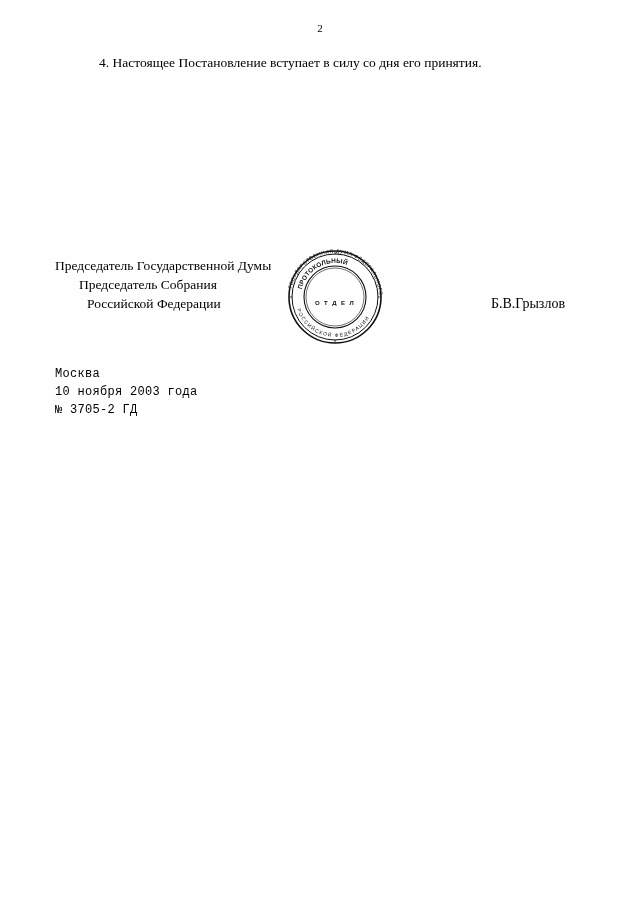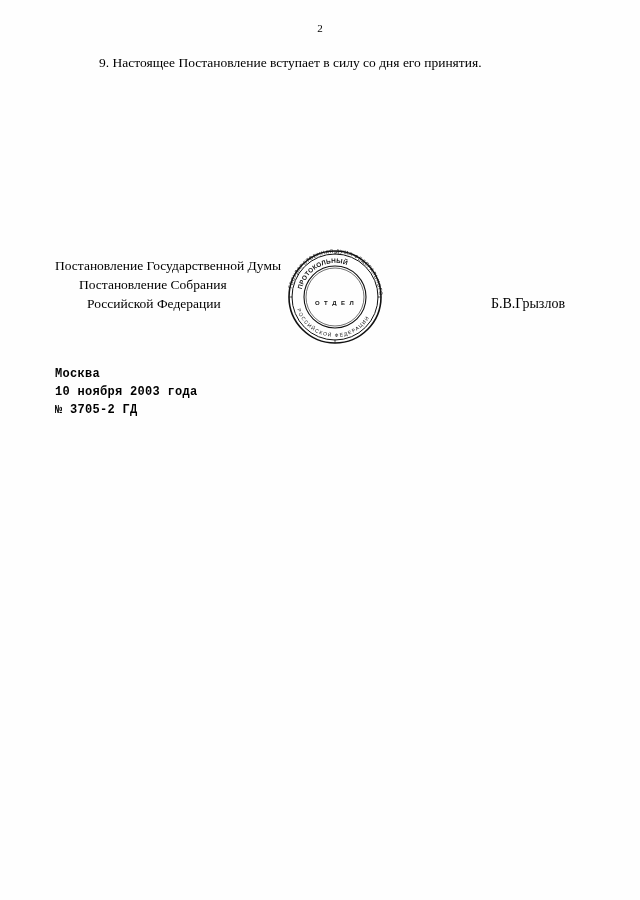--- a/index.html
+++ b/index.html
@@ -86,41 +86,41 @@
     width: 108px;
     height: 108px;
   }
   .stamp svg { display: block; }
   .footer-block {
     position: absolute;
     left: 55px;
     top: 365px;
     font-family: "Liberation Mono", monospace;
     font-size: 12px;
-    font-weight: bold;
+    font-weight: normal;
     line-height: 18px;
     letter-spacing: 0.3px;
   }
   .footer-line { white-space: pre; }
 </style>
 </head>
 <body>
 
 <div class="page">
 
   <div class="page-number">2</div>
 
   <div class="body-block">
-    <p class="para-simple">9. Настоящее Постановление вступает в силу со дня его принятия.</p>
+    <p class="para-simple">4. Настоящее Постановление вступает в силу со дня его принятия.</p>
   </div>
 
   <div class="signature-block">
     <div class="sig-lines">
-      <div class="sig-line-1">Постановление Государственной Думы</div>
-      <div class="sig-line-2">Постановление Собрания</div>
+      <div class="sig-line-1">Председатель Государственной Думы</div>
+      <div class="sig-line-2">Председатель Собрания</div>
       <div class="sig-line-3">Российской Федерации</div>
     </div>
     <div class="signer-name">Б.В.Грызлов</div>
   </div>
 
   <div class="stamp">
     <svg width="108" height="108" viewBox="0 0 108 108" aria-hidden="true">
       <defs>
         <path id="outerArc" d="M 54,54 m -44,0 a 44,44 0 1,1 88,0 a 44,44 0 1,1 -88,0"></path>
         <path id="outerArcTop" d="M 10,54 a 44,44 0 0,1 88,0"></path>

